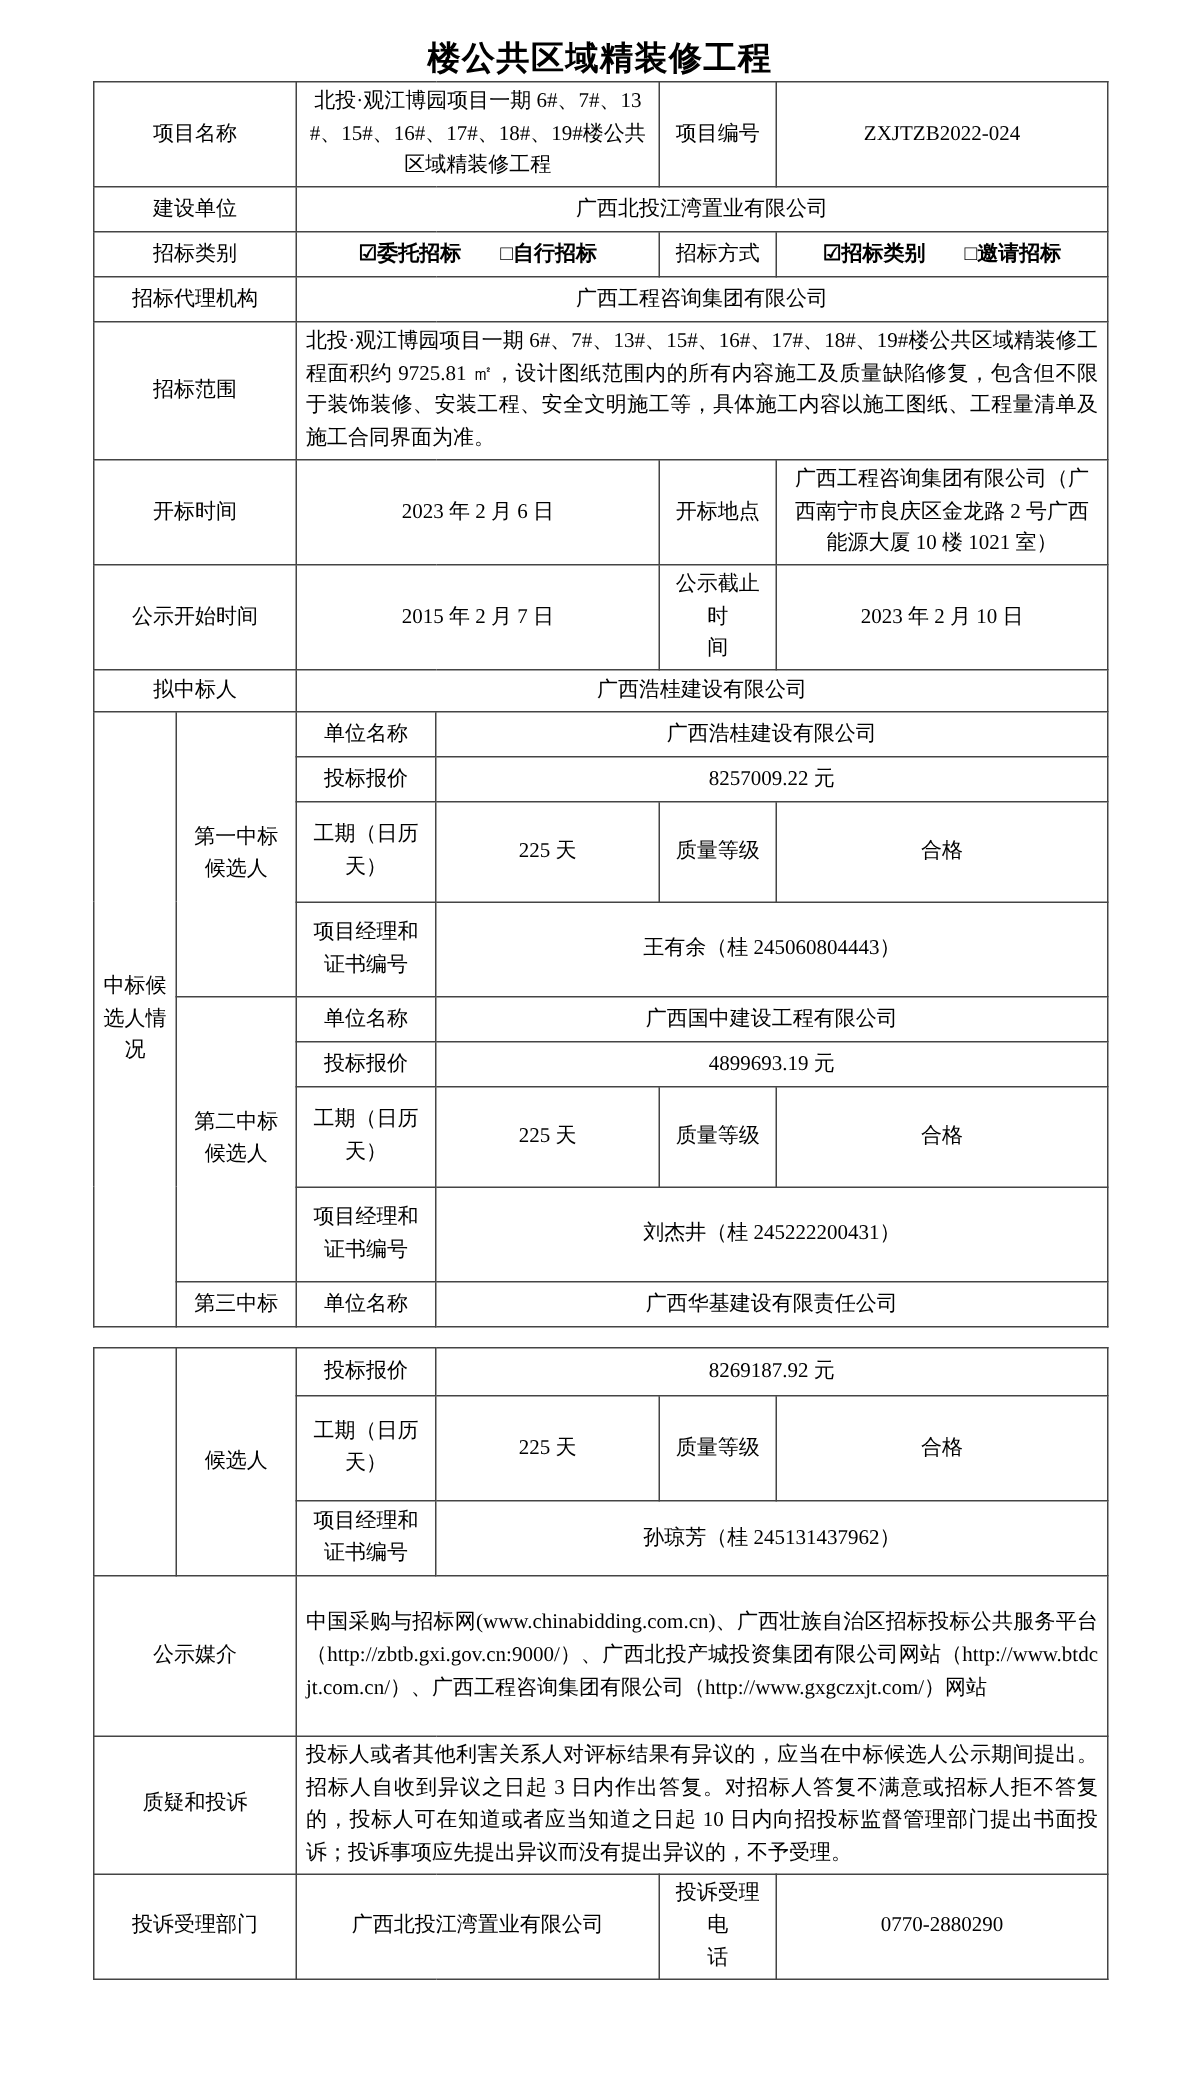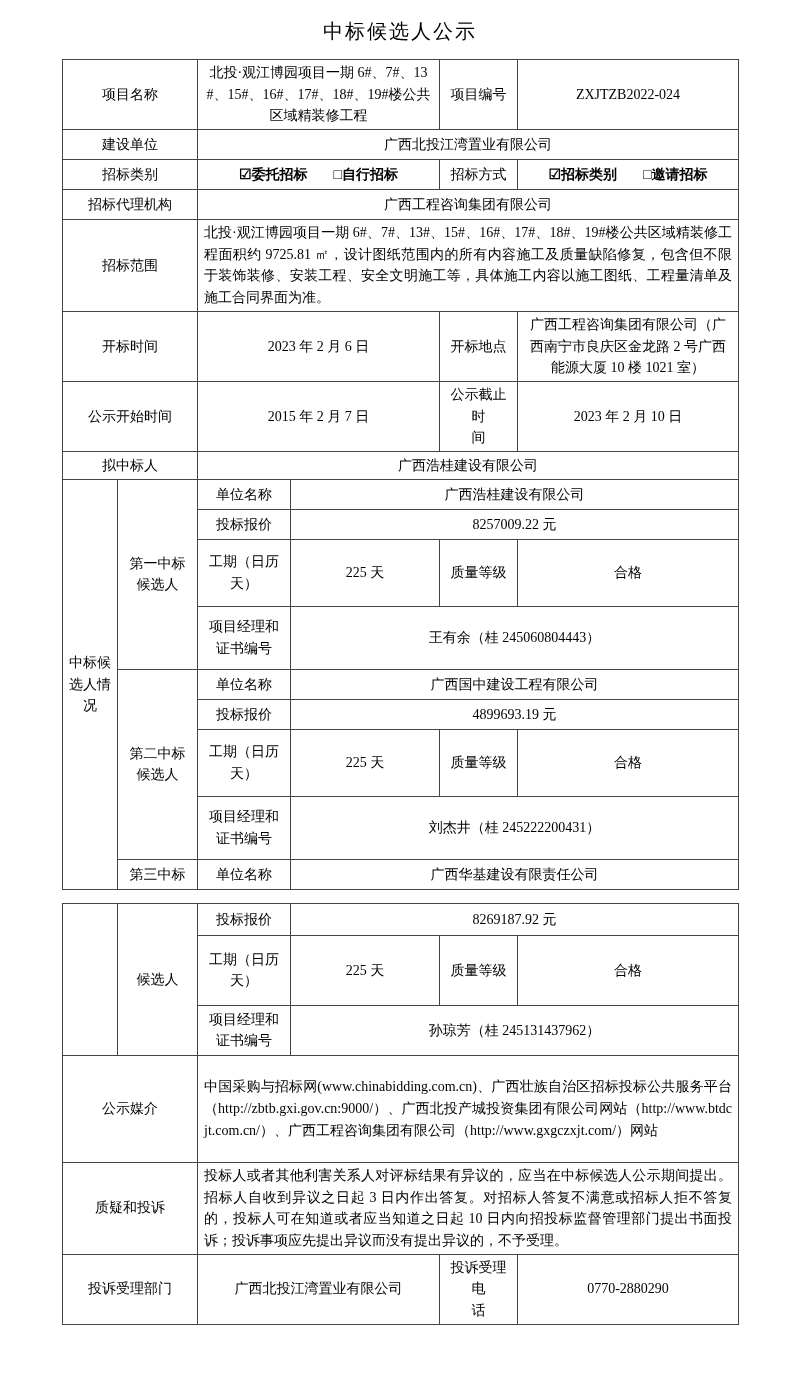--- a/index.html
+++ b/index.html
@@ -30,21 +30,21 @@
   td.just{text-align:justify;text-justify:inter-ideograph;}
   td.media{line-height:1.9;}
   td.topalign{vertical-align:top;padding-top:14px;}
   .gap{height:13px;}
   .indent{padding-left:22px;}
 </style>
 </head>
 <body>
 
 <div class="titles">
-  <div class="title-sub">中标候选人公示</div>
+  <div class="title-main t2">楼公共区域精装修工程</div>
 </div>
 
 <table class="doc">
   <colgroup>
     <col style="width:55px">
       <col style="width:80px">
       <col style="width:93px">
     <col style="width:149px">
       <col style="width:78px">
       <col style="width:221px">

